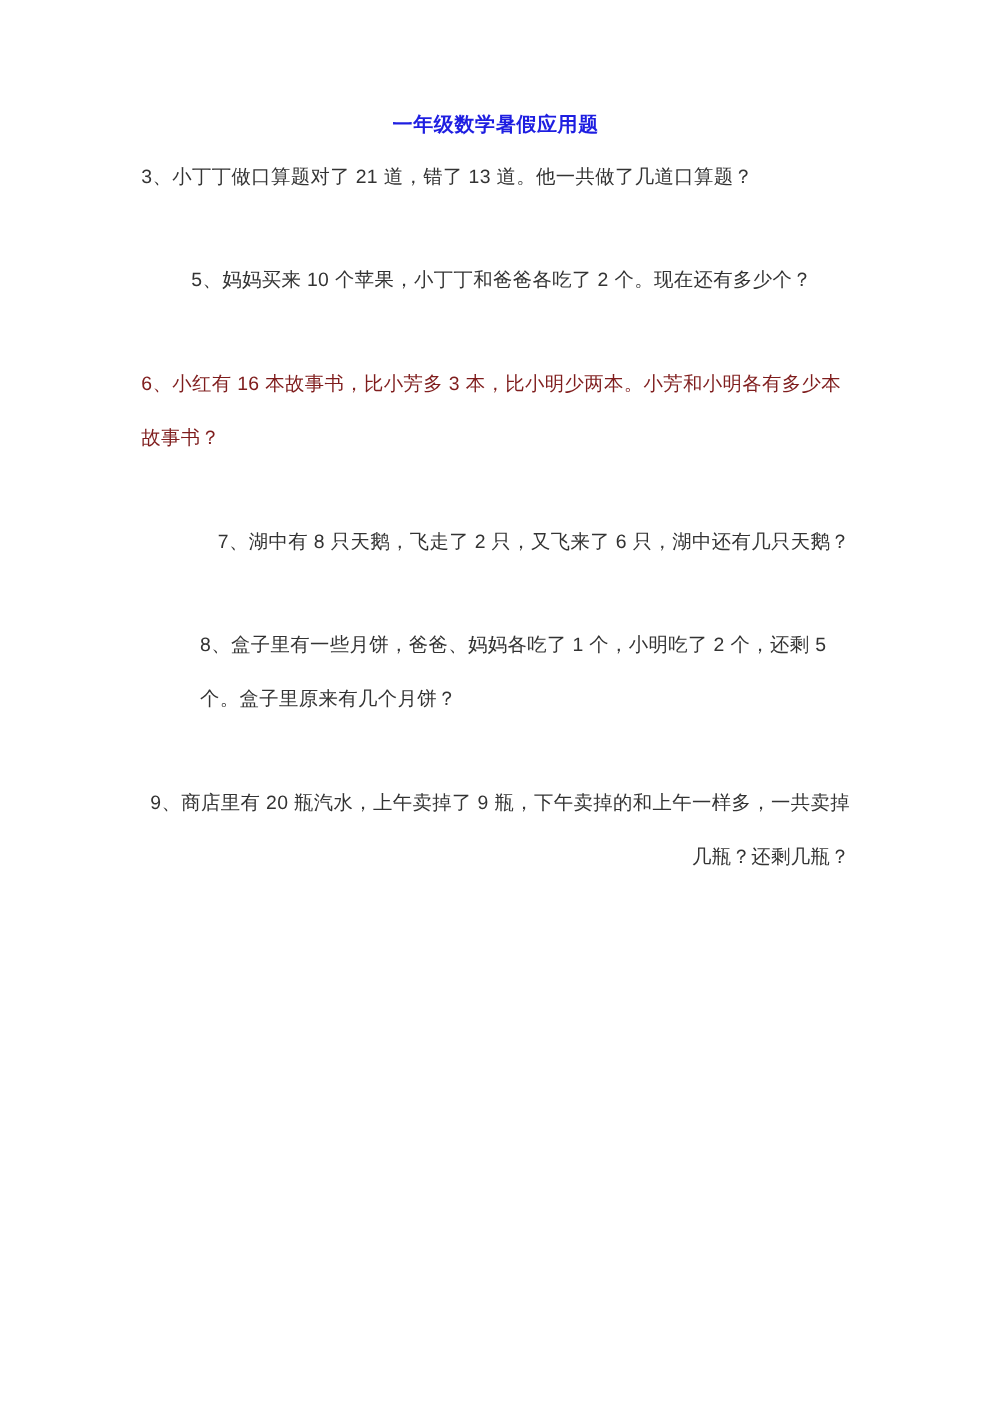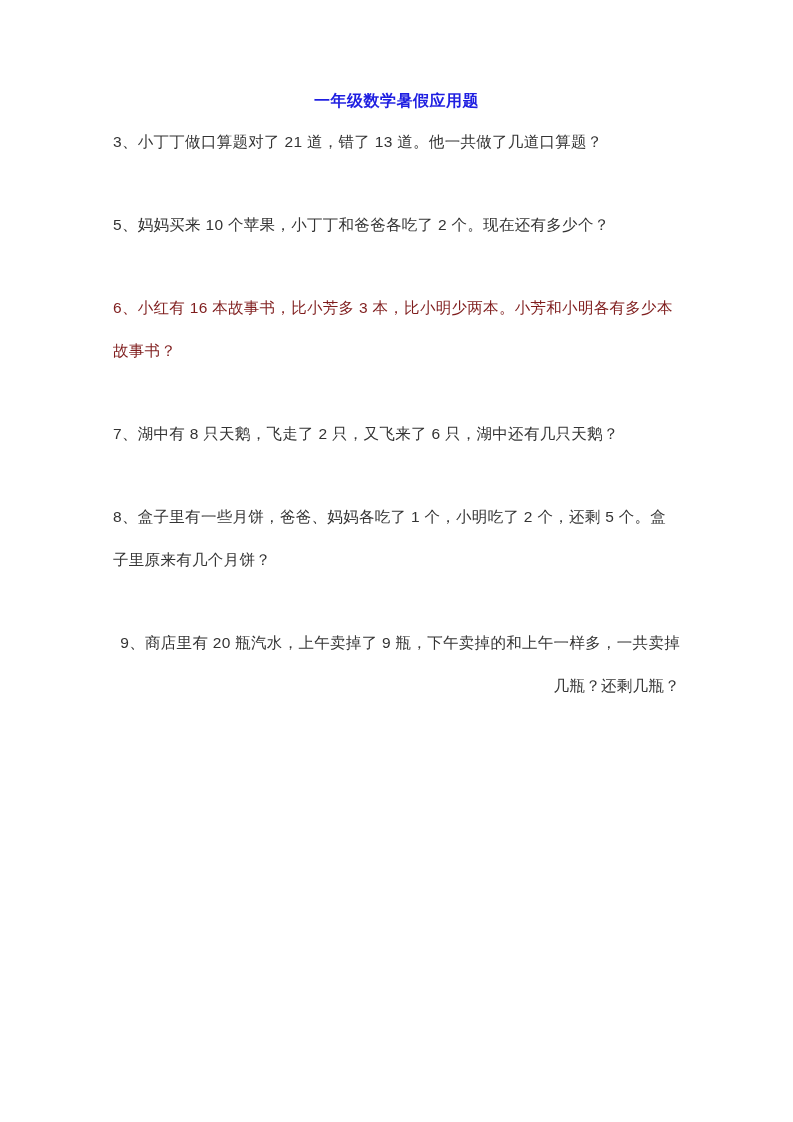--- a/index.html
+++ b/index.html
@@ -43,22 +43,22 @@
 <body>
 
 <div class="page" style="background: rgb(255, 255, 255);">
   <h1 class="doc-title" style="color: rgb(30, 30, 225);">一年级数学暑假应用题</h1>
 
 
 
   <p class="question" style="color: rgb(51, 51, 51);">3、小丁丁做口算题对了 21 道，错了 13 道。他一共做了几道口算题？</p>
 
 
-  <p class="question" style="color: rgb(51, 51, 51);">5、妈妈买来 10 个苹果，小丁丁和爸爸各吃了 2 个。现在还有多少个？</p>
+  <p class="question" style="color: rgb(51, 51, 51); margin-left: 40px;">5、妈妈买来 10 个苹果，小丁丁和爸爸各吃了 2 个。现在还有多少个？</p>
 
   <p class="question" style="color: #7f1d1d;">6、小红有 16 本故事书，比小芳多 3 本，比小明少两本。小芳和小明各有多少本故事书？</p>
 
-  <p class="question" style="color: rgb(51, 51, 51);">7、湖中有 8 只天鹅，飞走了 2 只，又飞来了 6 只，湖中还有几只天鹅？</p>
+  <p class="question" style="color: rgb(51, 51, 51); text-align: right;">7、湖中有 8 只天鹅，飞走了 2 只，又飞来了 6 只，湖中还有几只天鹅？</p>
 
-  <p class="question" style="color: rgb(51, 51, 51);">8、盒子里有一些月饼，爸爸、妈妈各吃了 1 个，小明吃了 2 个，还剩 5 个。盒子里原来有几个月饼？</p>
+  <p class="question" style="color: rgb(51, 51, 51); margin-left: 47px;">8、盒子里有一些月饼，爸爸、妈妈各吃了 1 个，小明吃了 2 个，还剩 5 个。盒子里原来有几个月饼？</p>
 
   <p class="question" style="color: rgb(51, 51, 51); text-align: right;">9、商店里有 20 瓶汽水，上午卖掉了 9 瓶，下午卖掉的和上午一样多，一共卖掉几瓶？还剩几瓶？</p>
 </div>
 
 </body></html>

